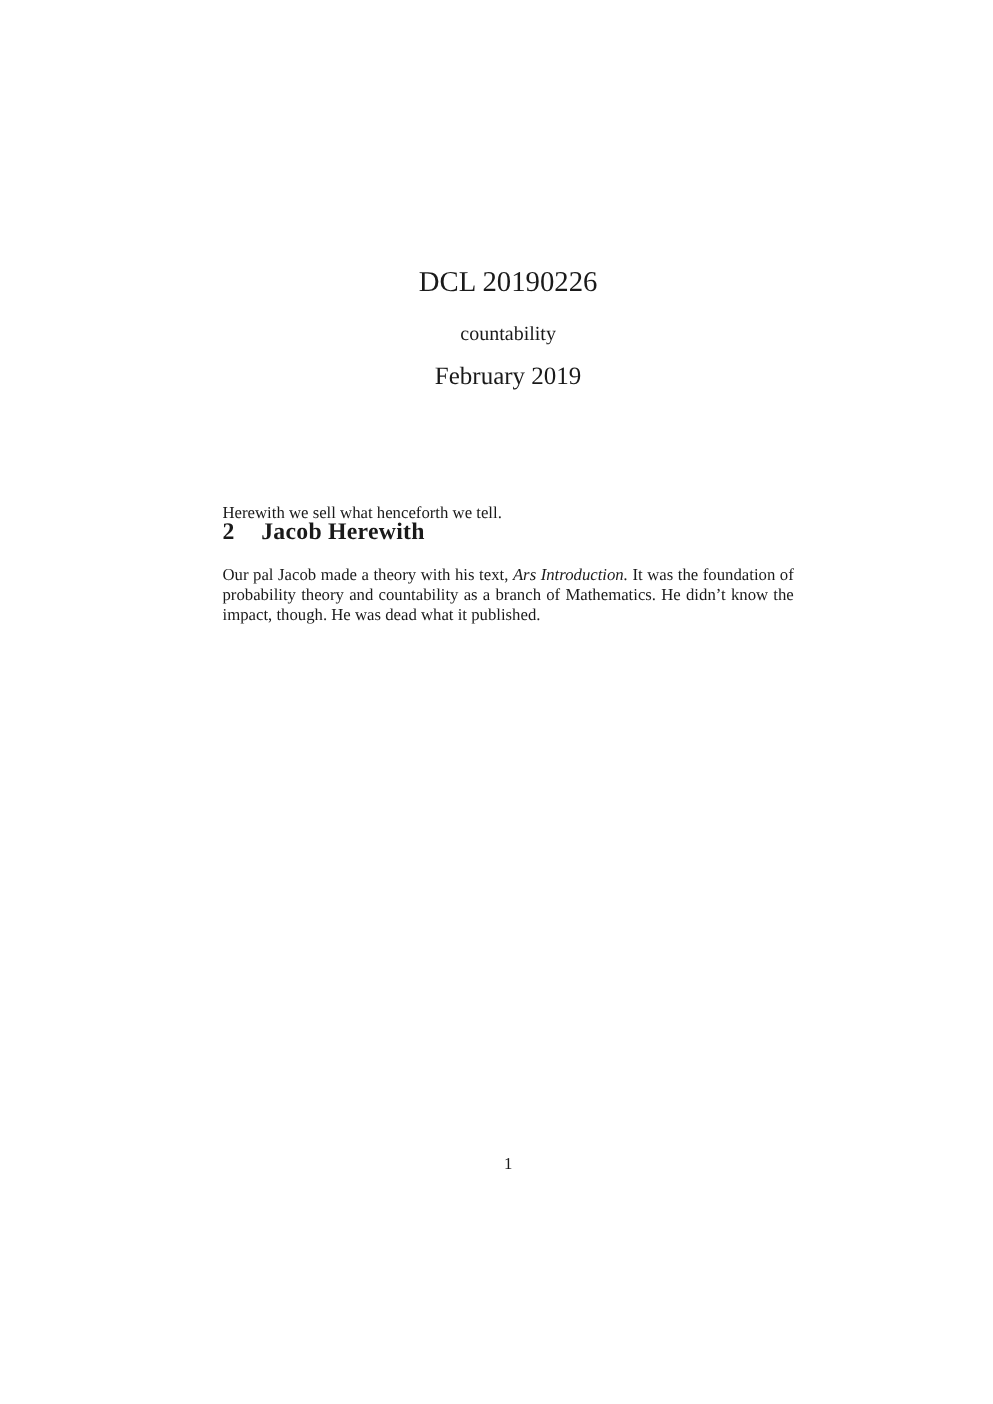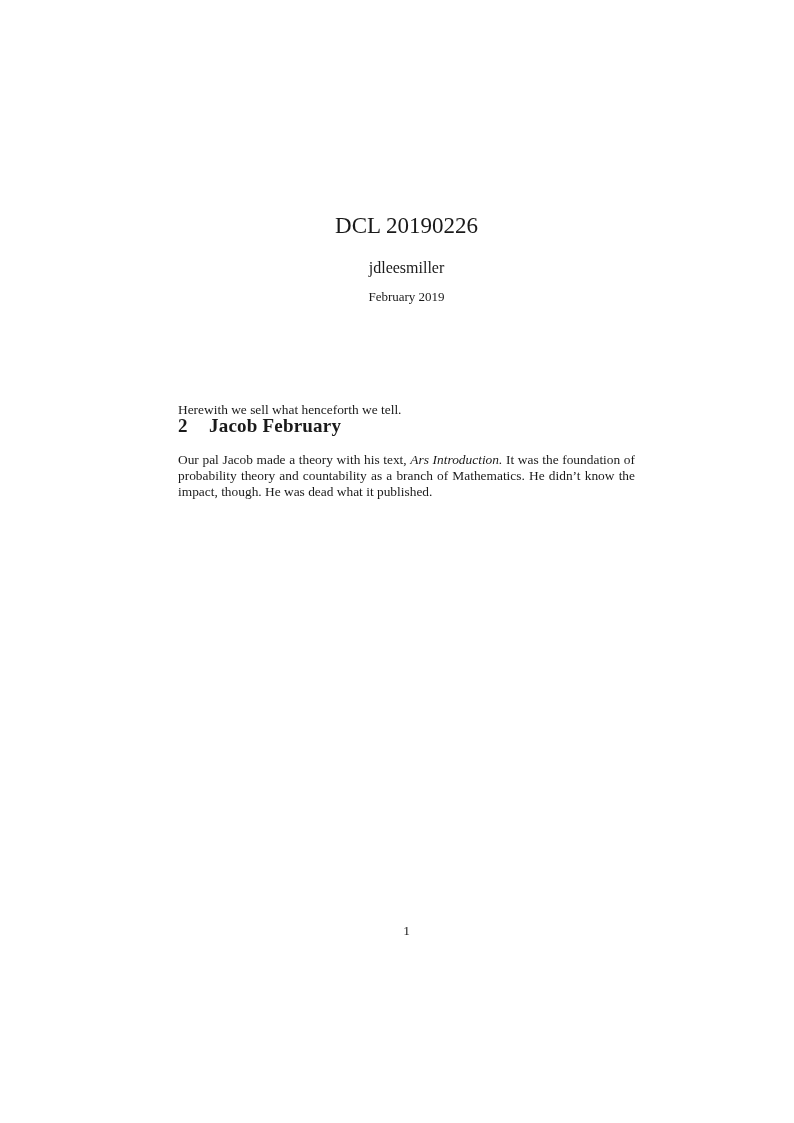--- a/index.html
+++ b/index.html
@@ -32,21 +32,21 @@
   }
   .doc-author {
     top: 259px;
     text-align: center;
     font-size: 16px;
     line-height: 1.1;
   }
   .doc-date {
     top: 290px;
     text-align: center;
-    font-size: 13px;
+    font-size: 20px;
     line-height: 1.1;
   }
   .section-heading {
     font-size: 19px;
     font-weight: 700;
     line-height: 1.1;
     letter-spacing: 0.2px;
   }
   .section-heading .sec-num {
     display: inline-block;
@@ -71,28 +71,28 @@
   }
   em { font-style: italic; }
 </style>
 </head>
 <body>
 
 <div class="page">
 
   <h1 class="textblock doc-title">DCL 20190226</h1>
 
-  <div class="textblock doc-author">jdleesmiller</div>
+  <div class="textblock doc-author">countability</div>
 
   <div class="textblock doc-date">February 2019</div>
 
 
   <p class="textblock body-text para-1">Herewith we sell what henceforth we tell.</p>
 
   <div class="textblock section-heading sec-2">
-    <span class="sec-num">2</span><span class="sec-title">Jacob February</span>
+    <span class="sec-num">2</span><span class="sec-title">Jacob Herewith</span>
   </div>
 
   <p class="textblock body-text para-2"><span>Our pal Jacob made a theory with his text, </span><em>Ars Introduction.</em><span> It was the foundation of probability theory and countability as a branch of Mathematics. He didn’t know the impact, though. He was dead what it published.</span></p>
 
   <div class="textblock page-number">1</div>
 
 </div>
 
 </body></html>

